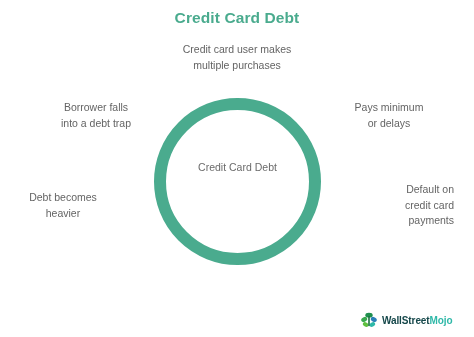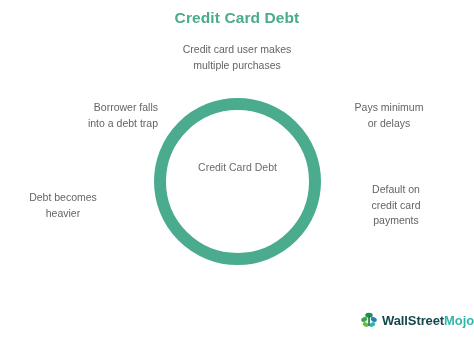--- a/index.html
+++ b/index.html
@@ -66,60 +66,60 @@
   #label-top {
     left: 137px;
     top: 42px;
     width: 200px;
     text-align: center;
   }
   #label-top-left {
     left: 34px;
     top: 100px;
     width: 124px;
-    text-align: right;
+    text-align: center;
   }
   #label-top-right {
     left: 325px;
     top: 100px;
     width: 128px;
     text-align: center;
   }
   #label-left {
     left: 0;
     top: 190px;
     width: 126px;
     text-align: center;
   }
   #label-right {
     left: 338px;
     top: 182px;
     width: 116px;
-    text-align: center;
+    text-align: right;
   }
   #label-bottom {
     left: 137px;
     top: 283px;
     width: 200px;
     text-align: center;
   }
 
   
   #logo {
     position: absolute;
     left: 360px;
     top: 310px;
     height: 20px;
     display: flex;
     align-items: center;
     gap: 4px;
   }
   #logo-mark { display: block; }
   #logo-text {
-    font-size: 13px;
+    font-size: 10px;
     font-weight: bold;
     letter-spacing: -0.1px;
     white-space: nowrap;
   }
   .logo-wall { color: #15474a; }
   .logo-mojo { color: #2fb8a8; }
 </style>
 </head>
 <body>
 

